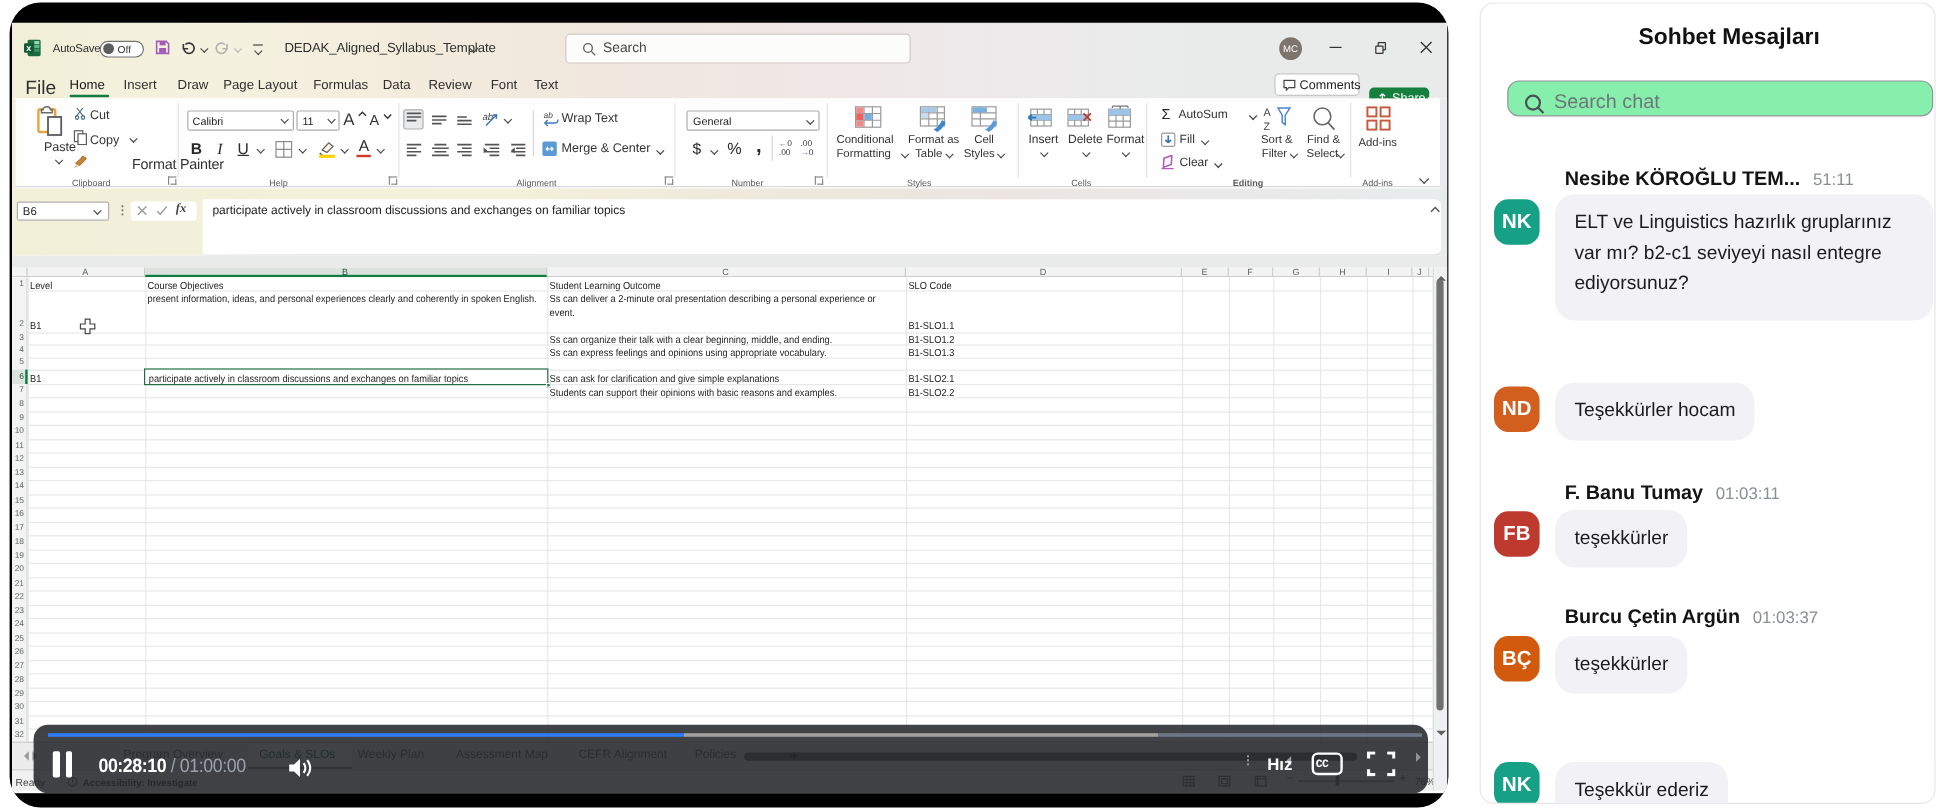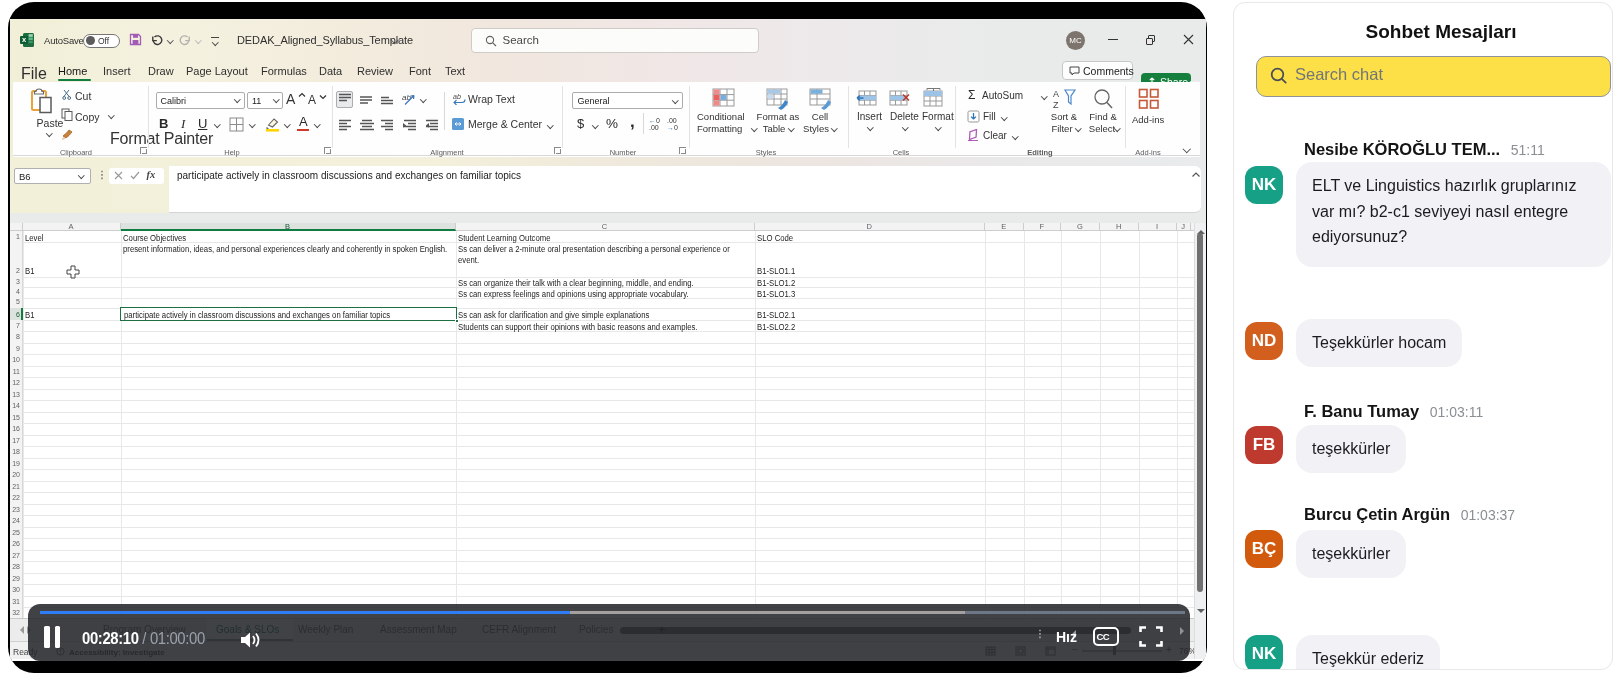--- a/index.html
+++ b/index.html
@@ -145,21 +145,21 @@
         <svg class="abs" style="left:51px;top:26px" width="12" height="13" viewBox="0 0 12 13">
           <rect x="1" y="1" width="7" height="9" fill="#fff" stroke="#5a5a5a"></rect>
           <rect x="4" y="3.5" width="7" height="9" fill="#fff" stroke="#5a5a5a"></rect>
         </svg>
         <div class="rtxt abs" style="left:65px;top:28.5px;font-size:10.5px;">Copy</div>
         <div class="chevs" style="left:99px;top:31px;"></div>
         <svg class="abs" style="left:51px;top:46px" width="13" height="13" viewBox="0 0 13 13">
           <path d="M2 8 q4 -3 6 -6 l3 2 q-3 4 -6 6 z" fill="#c8803b" stroke="#a5682d" stroke-width="0.8"></path>
           <path d="M2 9 l2.5 2 l-3.5 1 z" fill="#e8c49a"></path>
         </svg>
-        <div class="rtxt abs" style="left:65px;top:48px;font-size:16px;letter-spacing:-0.2px;padding-left:35px;">Format Painter</div>
+        <div class="rtxt abs" style="left:65px;top:48px;font-size:12px;letter-spacing:-0.2px;padding-left:35px;">Format Painter</div>
         <div class="glabel" style="left:35px;width:62px;">Clipboard</div>
         <div class="launch" style="left:130px;"></div>
         <div class="gsep" style="left:137.8px;"></div>
 
         <div class="combo" style="left:145.5px;top:9.5px;width:89px;height:17px;">
           <div class="abs" style="left:4px;top:3px;">Calibri</div>
           <div class="chevs" style="left:78px;top:4.5px;"></div>
         </div>
         <div class="combo" style="left:237px;top:9.5px;width:36px;height:17px;">
           <div class="abs" style="left:4px;top:3px;">11</div>
@@ -578,37 +578,37 @@
       <div class="abs" style="left:26.5px;top:22px;width:5.5px;height:21.5px;background:#fff;border-radius:1.5px;"></div>
 
       <div class="abs" style="left:54px;top:25.5px;font-size:16px;color:#fff;font-weight:bold;letter-spacing:-0.4px;white-space:nowrap;transform:scaleX(.93);transform-origin:0 0;">00:28:10 <span style="color:#9ba1ab;font-weight:normal;">/ 01:00:00</span></div>
 
       <svg class="abs" style="left:211px;top:26px" width="24" height="20" viewBox="0 0 24 20">
         <path d="M2 7 h4 l5 -4.5 v15 l-5 -4.5 h-4 z" fill="#fff"></path>
         <path d="M14 6 q3 4 0 8 M17 3.5 q5 6.5 0 13" stroke="#fff" stroke-width="1.8" fill="none"></path>
       </svg>
 
       <div class="abs" style="left:1028px;top:25px;font-size:14px;color:#fff;font-weight:bold;">Hız</div>
-      <div class="abs" style="left:1065px;top:22.5px;width:26px;height:19.5px;border:2.2px solid #fff;border-radius:5px;">
+      <div class="abs" style="left:1065px;top:22.5px;width:26px;height:19.5px;border:2.2px solid #fff;border-radius:5px;font-family:Liberation Mono, monospace;">
         <div class="abs" style="left:1.5px;top:2px;font-size:9.5px;color:#fff;font-weight:bold;letter-spacing:-0.5px;">CC</div>
       </div>
       <svg class="abs" style="left:1111px;top:22px" width="24" height="21" viewBox="0 0 24 21">
         <g fill="none" stroke="#fff" stroke-width="2.6">
           <path d="M1.5 6 V1.5 H7"></path>
             <path d="M17 1.5 H22.5 V6"></path>
           <path d="M22.5 15 V19.5 H17"></path>
             <path d="M7 19.5 H1.5 V15"></path>
         </g>
       </svg>
       <div class="abs" style="left:1152px;top:23px;width:0;height:0;border:4.5px solid transparent;border-left-color:rgba(170,175,180,0.75);"></div>
     </div>
   </div>
   <div id="chat">
     <div class="abs" style="left:18px;top:18px;width:378px;text-align:center;font-size:19px;font-weight:bold;color:#111;">Sohbet Mesajları</div>
-    <div class="abs" style="left:22px;top:53px;width:355px;height:41px;border:1.5px solid #8f9399;border-radius:10px;background:#fde047;">
+    <div class="abs" style="left:22px;top:64px;width:355px;height:30px;border:1.5px solid #8f9399;border-radius:10px;background:#86efac;">
       <svg class="abs" style="left:13px;top:10px" width="18" height="18" viewBox="0 0 18 18">
         <circle cx="7.5" cy="7.5" r="5.8" fill="none" stroke="#4a4f55" stroke-width="1.8"></circle>
         <path d="M11.8 11.8 L16.2 16.2" stroke="#4a4f55" stroke-width="1.8"></path>
       </svg>
       <div class="abs" style="left:38px;top:8px;font-size:16.5px;color:#70757a;">Search chat</div>
     </div>
 
     <div class="nm" style="left:70px;top:137px;">Nesibe KÖROĞLU TEM... <span class="ts">51:11</span></div>
     <div class="av" style="left:11px;top:163px;background:#16a085;">NK</div>
     <div class="bub" style="left:62px;top:159px;width:315px;height:105px;">ELT ve Linguistics hazırlık gruplarınız var mı? b2-c1 seviyeyi nasıl entegre ediyorsunuz?</div>

